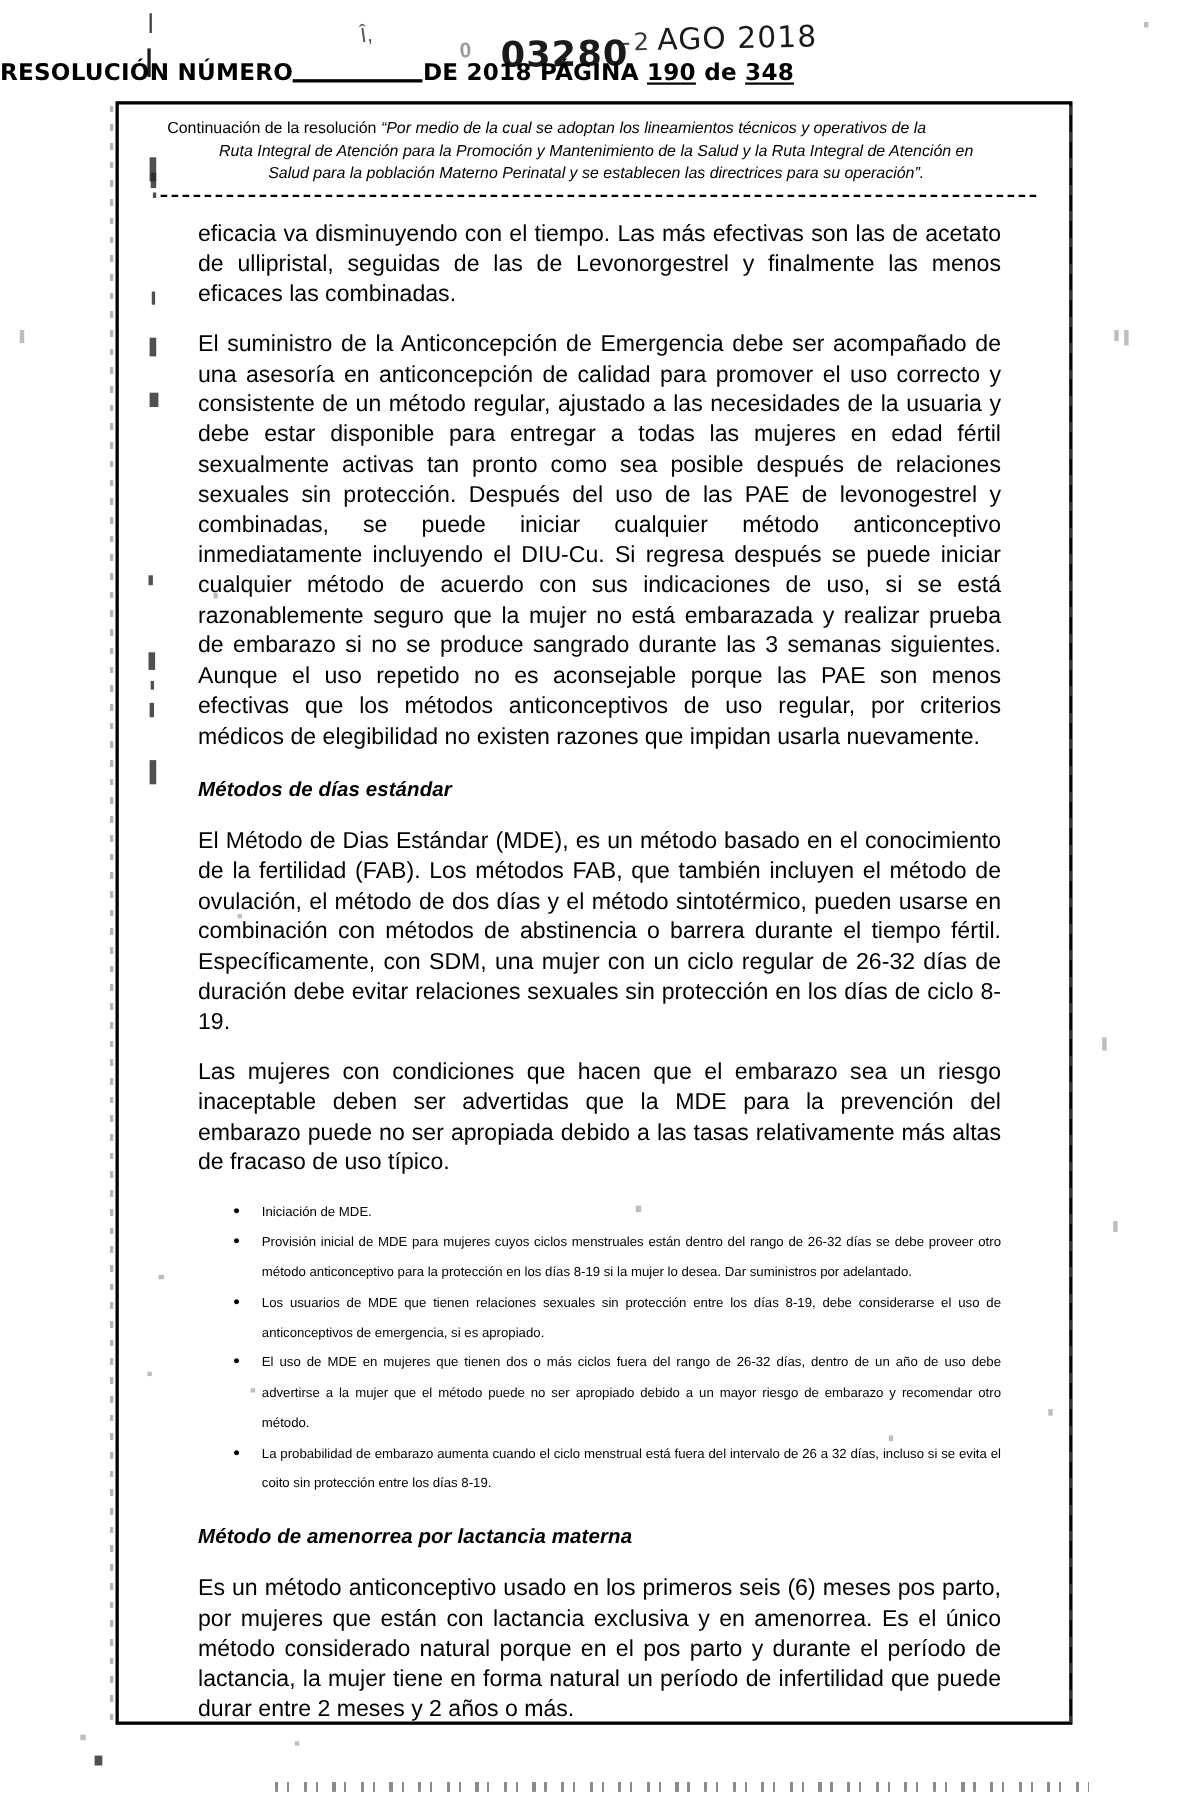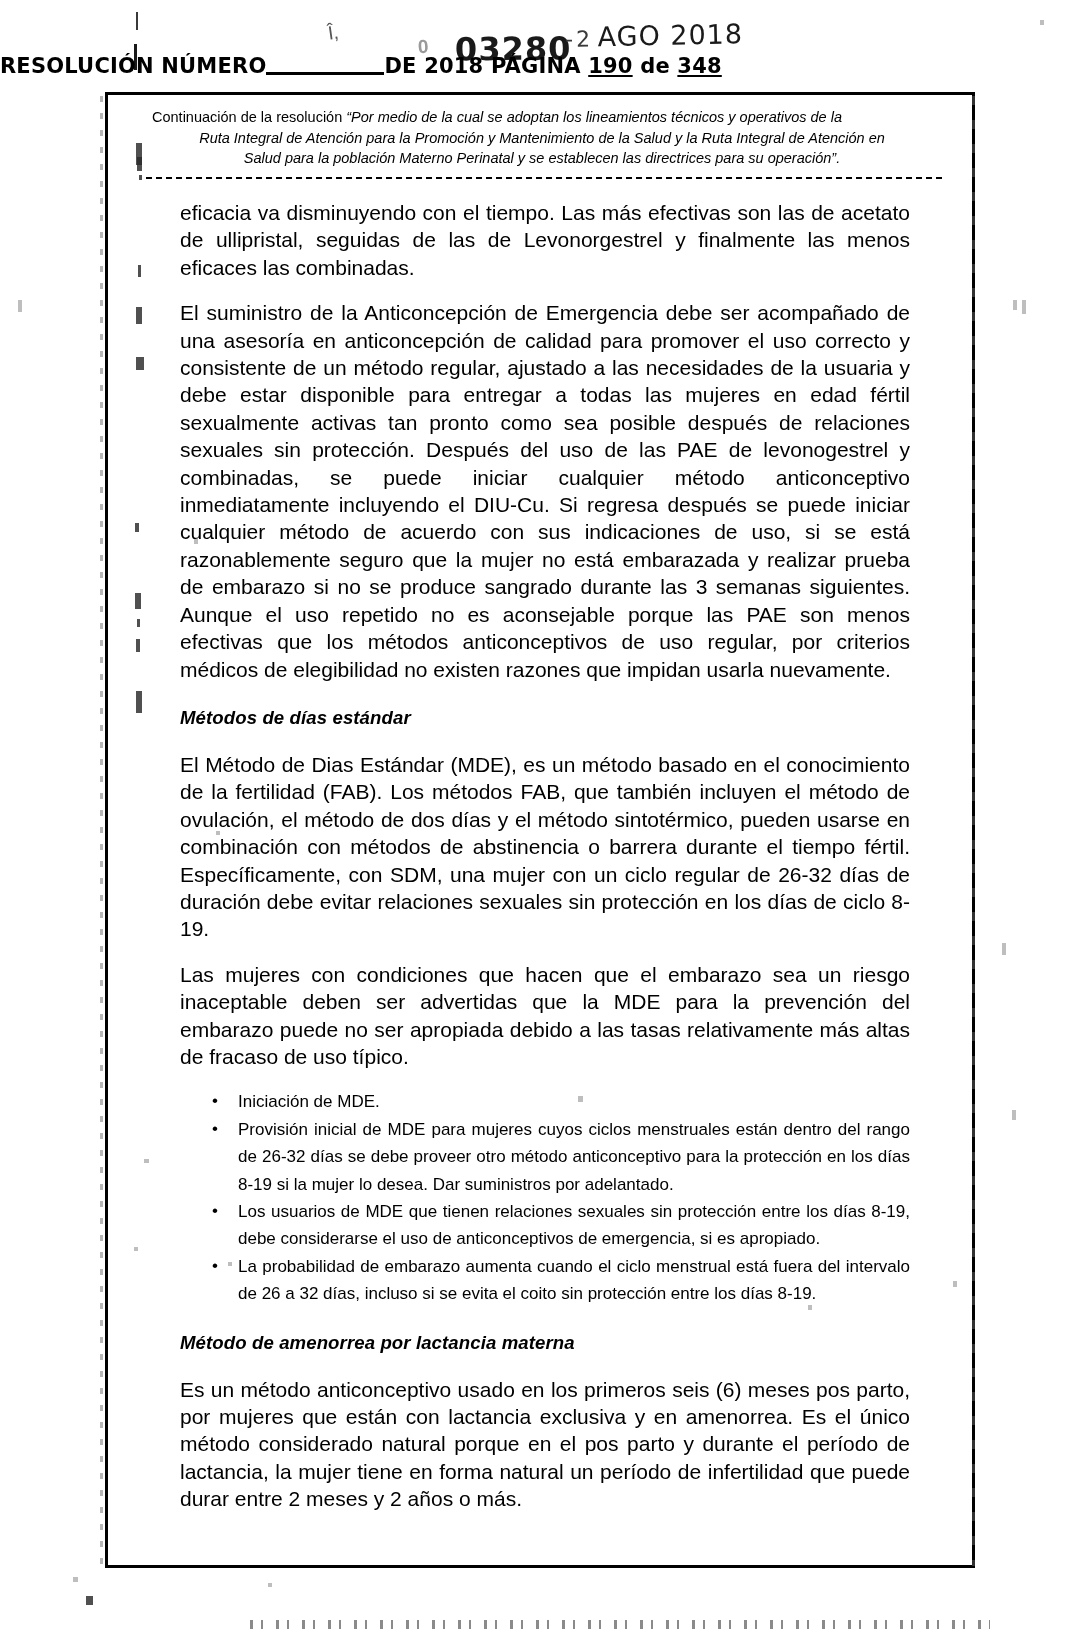--- a/index.html
+++ b/index.html
@@ -157,21 +157,21 @@
 
   ul.bullets {
     margin: 0 0 0 0;
     padding: 0;
     list-style: none;
   }
   ul.bullets li {
     position: relative;
     padding-left: 58px;
     margin-bottom: 0px;
-    font-size: 17px;
+    font-size: 12px;
     line-height: 27.4px;
     text-align: justify;
   }
   ul.bullets li::before {
     content: "\2022";
     position: absolute;
     left: 32px;
     top: -1px;
     font-size: 17px;
   }
@@ -261,20 +261,21 @@
 
     <p class="body">El Método de Dias Estándar (MDE), es un método basado en el conocimiento de la fertilidad (FAB). Los métodos FAB, que también incluyen el método de ovulación, el método de dos días y el método sintotérmico, pueden usarse en combinación con métodos de abstinencia o barrera durante el tiempo fértil. Específicamente, con SDM, una mujer con un ciclo regular de 26-32 días de duración debe evitar relaciones sexuales sin protección en los días de ciclo 8-19.</p>
 
     <p class="body">Las mujeres con condiciones que hacen que el embarazo sea un riesgo inaceptable deben ser advertidas que la MDE para la prevención del embarazo puede no ser apropiada debido a las tasas relativamente más altas de fracaso de uso típico.</p>
 
 
     <ul class="bullets">
       <li>Iniciación de MDE.</li>
       <li>Provisión inicial de MDE para mujeres cuyos ciclos menstruales están dentro del rango de 26-32 días se debe proveer otro método anticonceptivo para la protección en los días 8-19 si la mujer lo desea. Dar suministros por adelantado.</li>
       <li>Los usuarios de MDE que tienen relaciones sexuales sin protección entre los días 8-19, debe considerarse el uso de anticonceptivos de emergencia, si es apropiado.</li>
+      <li>El uso de MDE en mujeres que tienen dos o más ciclos fuera del rango de 26-32 días, dentro de un año de uso debe advertirse a la mujer que el método puede no ser apropiado debido a un mayor riesgo de embarazo y recomendar otro método.</li>
       <li>La probabilidad de embarazo aumenta cuando el ciclo menstrual está fuera del intervalo de 26 a 32 días, incluso si se evita el coito sin protección entre los días 8-19.</li>
     </ul>
 
     <h3 class="sec">Método de amenorrea por lactancia materna</h3>
 
     <p class="body tight">Es un método anticonceptivo usado en los primeros seis (6) meses pos parto, por mujeres que están con lactancia exclusiva y en amenorrea. Es el único método considerado natural porque en el pos parto y durante el período de lactancia, la mujer tiene en forma natural un período de infertilidad que puede durar entre 2 meses y 2 años o más.</p>
 
   </div>
 
   <div class="speck" style="left:28px;top:48px;width:6px;height:22px;"></div>

